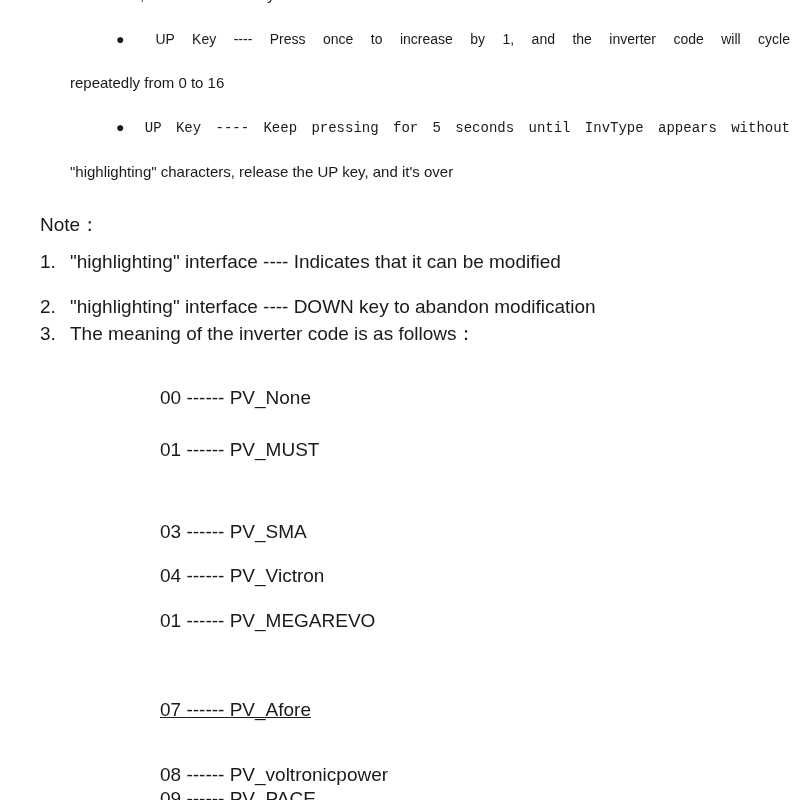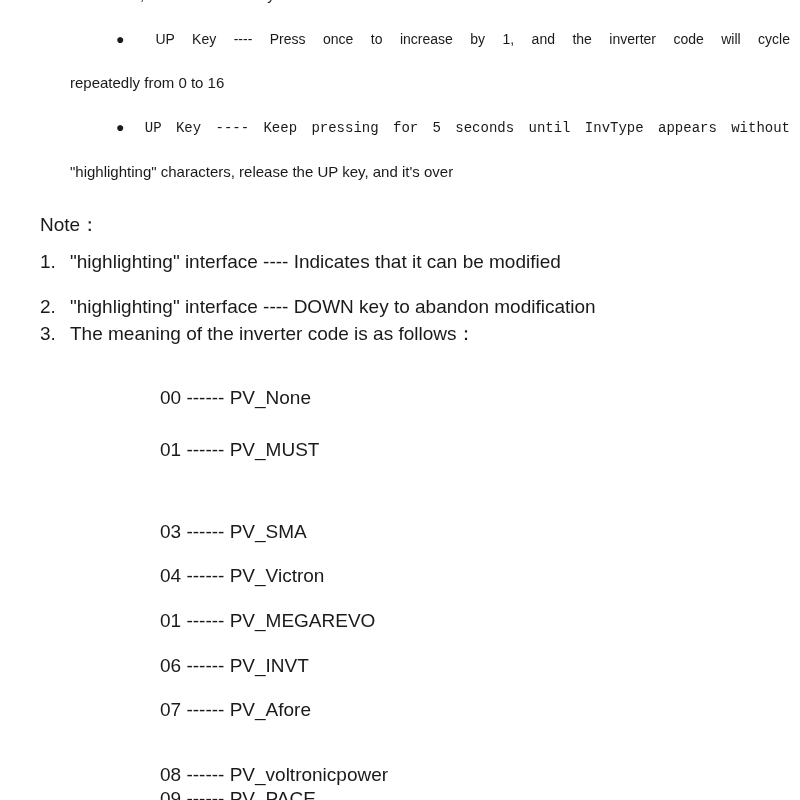--- a/index.html
+++ b/index.html
@@ -78,18 +78,17 @@
 
   <div class="numbered" style="top:251px;"><span class="num">1.</span><span>"highlighting" interface ---- Indicates that it can be modified</span></div>
   <div class="numbered" style="top:296px;"><span class="num">2.</span><span>"highlighting" interface ---- DOWN key to abandon modification</span></div>
   <div class="numbered" style="top:323px;"><span class="num">3.</span><span>The meaning of the inverter code is as follows：</span></div>
 
   <div class="code-row" style="top:387px;"><span>00</span> <span>------</span> <span>PV_None</span></div>
   <div class="code-row" style="top:439px;"><span>01</span> <span>------</span> <span>PV_MUST</span></div>
   <div class="code-row" style="top:521px;"><span>03</span> <span>------</span> <span>PV_SMA</span></div>
   <div class="code-row" style="top:565px;text-align:center;"><span>04</span> <span>------</span> <span>PV_Victron</span></div>
   <div class="code-row" style="top:610px;"><span>01</span> <span>------</span> <span>PV_MEGAREVO</span></div>
-  <div class="code-row" style="top:655px;"><span>06</span> <span>------</span> <span>PV_INVT</span></div>
-  <div class="code-row" style="top:699px;"><span>07</span> <span>------</span> <span>PV_Afore</span></div>
+  <div class="code-row" style="top:699px;text-decoration:underline;"><span>07</span> <span>------</span> <span>PV_Afore</span></div>
   <div class="code-row" style="top:764px;"><span>08</span> <span>------</span> <span>PV_voltronicpower</span></div>
   <div class="code-row" style="top:788px;"><span>09</span> <span>------</span> <span>PV_PACE</span></div>
 
 </div>
 
 </body></html>

